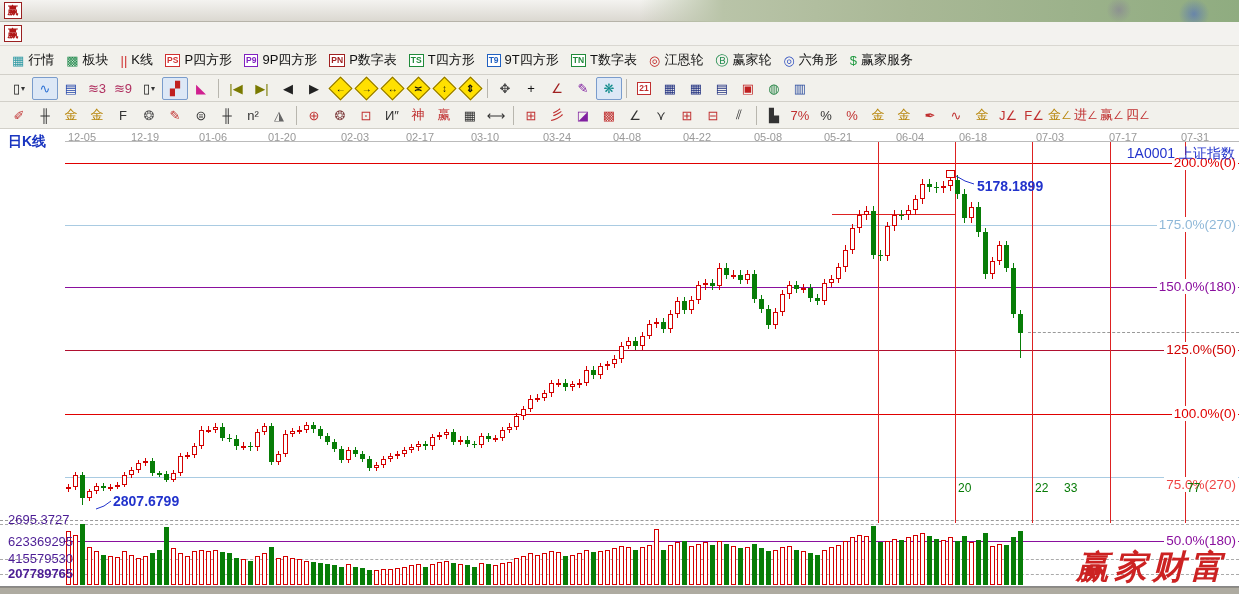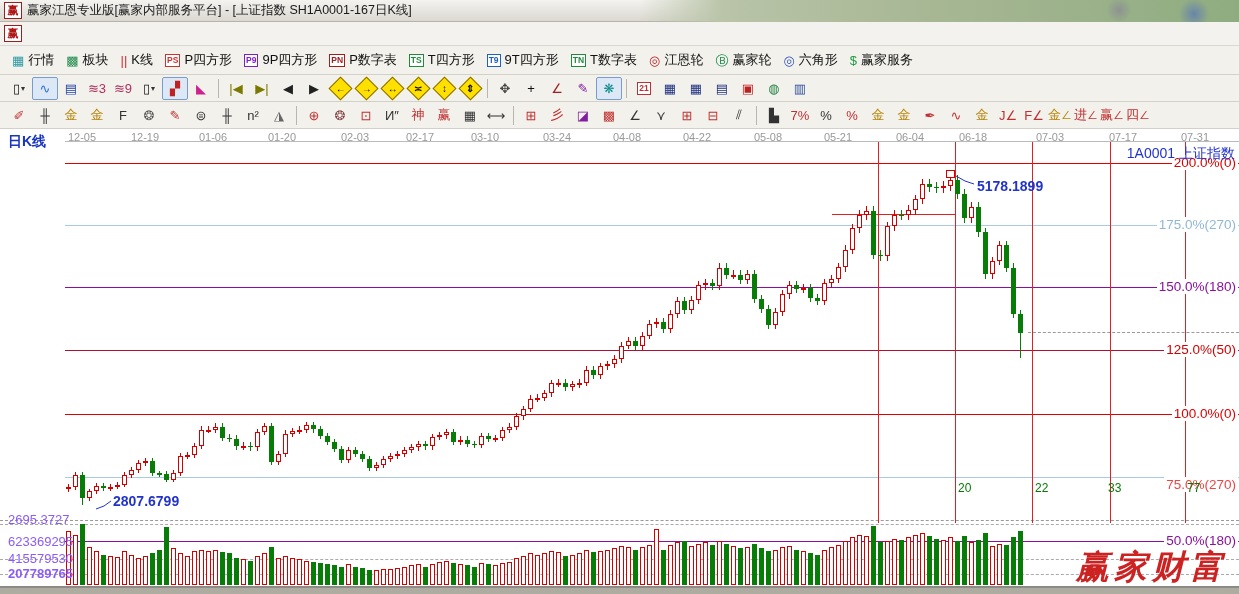--- a/index.html
+++ b/index.html
@@ -42,42 +42,41 @@
   .dia span{transform:rotate(-45deg);font-size:10px;color:#111;font-weight:bold;}
   
   #chart{position:absolute;left:0;top:129px;width:1239px;height:457px;background:#fff;}
   #chart *{pointer-events:none;}
   .hline{position:absolute;height:0;border-top:1px solid;}
   .hline.dash{border-top-style:dashed;}
   .vline{position:absolute;width:0;border-left:1px solid #dd2222;}
   .glabel{position:absolute;font-size:13.5px;background:#fff;padding:0 2px;white-space:nowrap;}
   .tick{position:absolute;width:40px;margin-left:-20px;text-align:center;font-size:11px;color:#999;}
   .gnum{position:absolute;font-size:12px;color:#067a06;}
-  .axlab{position:absolute;font-size:13px;color:#8b5cf6;white-space:nowrap;}
+  .axlab{position:absolute;font-size:13px;color:#4c1d95;white-space:nowrap;}
   .anno{position:absolute;font-size:14px;font-weight:bold;white-space:nowrap;}
   .candle-wick{position:absolute;width:1px;}
   .candle-body{position:absolute;width:5px;box-sizing:border-box;}
   .vol-bar{position:absolute;width:5px;box-sizing:border-box;}
   #kline-label{position:absolute;left:8px;top:4px;font-size:14px;color:#1a35c0;font-weight:bold;}
   #symbol-label{position:absolute;right:4px;top:16px;font-size:14px;color:#2233cc;}
   #watermark{position:absolute;left:1076px;top:416px;font-size:33px;color:#cc2222;
     font-family:"DejaVu Serif",serif;font-weight:bold;font-style:italic;letter-spacing:5px;}
   #peak-marker{position:absolute;left:946px;top:41px;width:7px;height:6px;border:1px solid #d40000;background:#fff;}
   #leaders{position:absolute;left:0;top:0;width:1239px;height:457px;}
   #bottombar{position:absolute;left:0;top:587px;width:1239px;height:7px;background:#aeaba1;
     border-top:1px solid #8f8c84;}
 </style>
 </head>
 <body>
 
 <div id="app">
   <div id="titlebar">
     <div id="desktop-bleed"></div>
     <div class="applogo">赢</div>
-    <span id="title-text">赢家江恩专业版[赢家内部服务平台] - [上证指数 SH1A0001-167日K线]</span>
   </div>
 
   <div id="menubar">
     <div class="applogo">赢</div>
   </div>
 
   <div class="tb" id="tb1">
       <div class="tbtn">
         <span class="g" style="color: rgb(47, 154, 164);">▦</span>
         <span>行情</span>
@@ -827,21 +826,21 @@
         <div class="vol-bar" style="left: 1018px; top: 402.32px; height: 53.68px; background: rgb(7, 125, 7);"></div>
         <div class="glabel" style="right: 1px; top: 26px; color: rgb(224, 0, 0);">200.0%(0)</div>
         <div class="glabel" style="right: 1px; top: 88px; color: rgb(143, 184, 216);">175.0%(270)</div>
         <div class="glabel" style="right: 1px; top: 150px; color: rgb(138, 15, 158);">150.0%(180)</div>
         <div class="glabel" style="right: 1px; top: 213px; color: rgb(208, 0, 0);">125.0%(50)</div>
         <div class="glabel" style="right: 1px; top: 277px; color: rgb(224, 0, 0);">100.0%(0)</div>
         <div class="glabel" style="right: 1px; top: 348px; color: #ef4444;">75.0%(270)</div>
         <div class="glabel" style="right: 1px; top: 404px; color: rgb(138, 15, 158);">50.0%(180)</div>
         <div class="gnum" style="left: 958px; top: 352px;">20</div>
         <div class="gnum" style="left: 1035px; top: 352px;">22</div>
-        <div class="gnum" style="left: 1108px; top: 352px; text-align: center;">33</div>
+        <div class="gnum" style="left: 1064px; top: 352px; text-align: center;">33</div>
         <div class="gnum" style="left: 1187px; top: 352px;">77</div>
         <div class="axlab" style="left: 8px; top: 383px;">2695.3727</div>
         <div class="axlab" style="left: 8px; top: 405px;">623369295</div>
         <div class="axlab" style="left: 8px; top: 422px;">415579530</div>
         <div class="axlab" style="left: 8px; top: 437px; font-weight: bold;">207789765</div>
         <div class="anno" style="left: 977px; top: 49px; color: rgb(34, 51, 204);">5178.1899</div>
         <div class="anno" style="left: 113px; top: 364px; color: rgb(34, 51, 204);">2807.6799</div>
       </div>
     <div id="kline-label">日K线</div>
     <div id="symbol-label">1A0001  上证指数</div>

